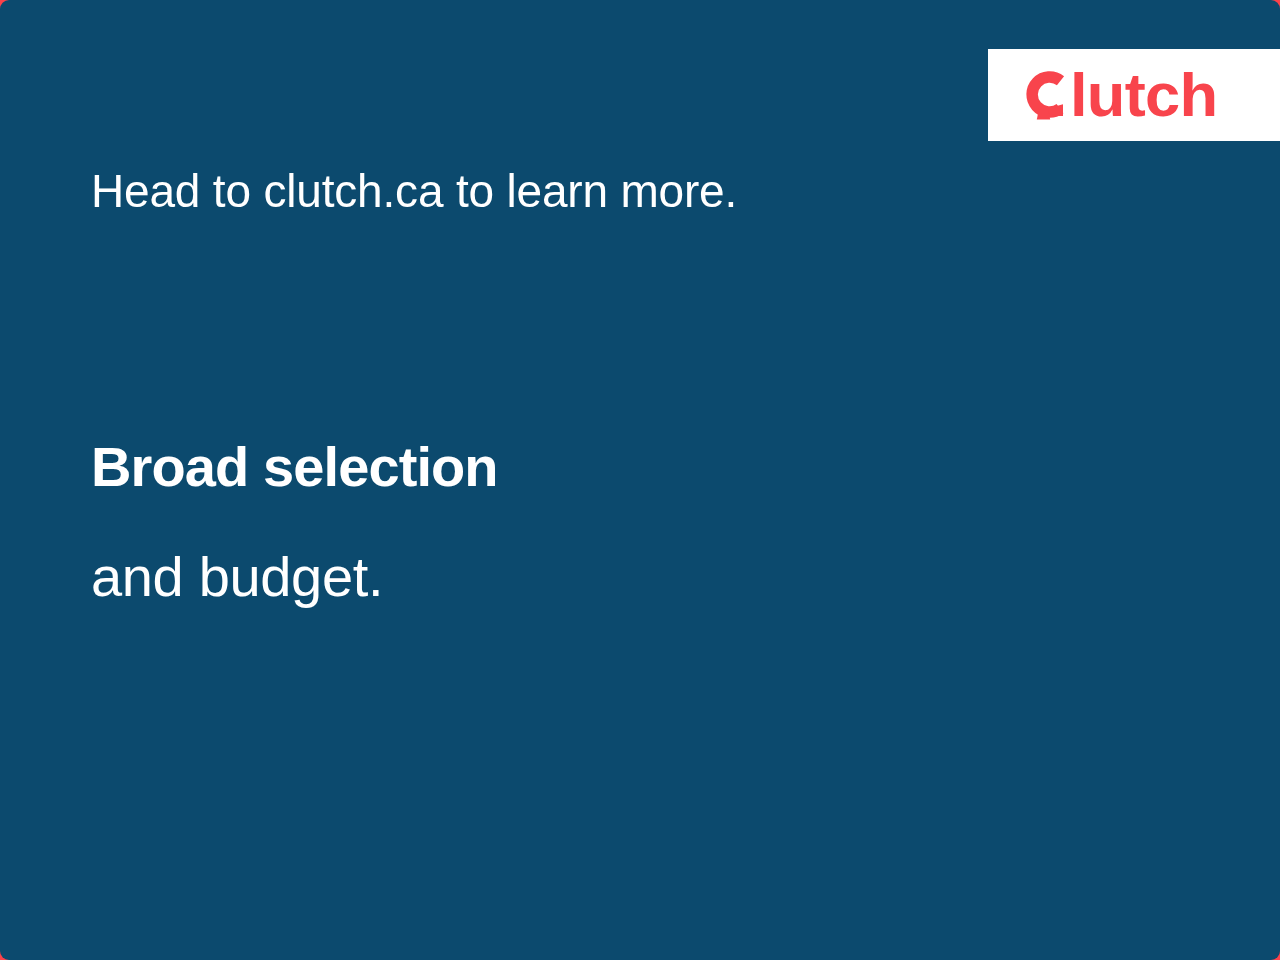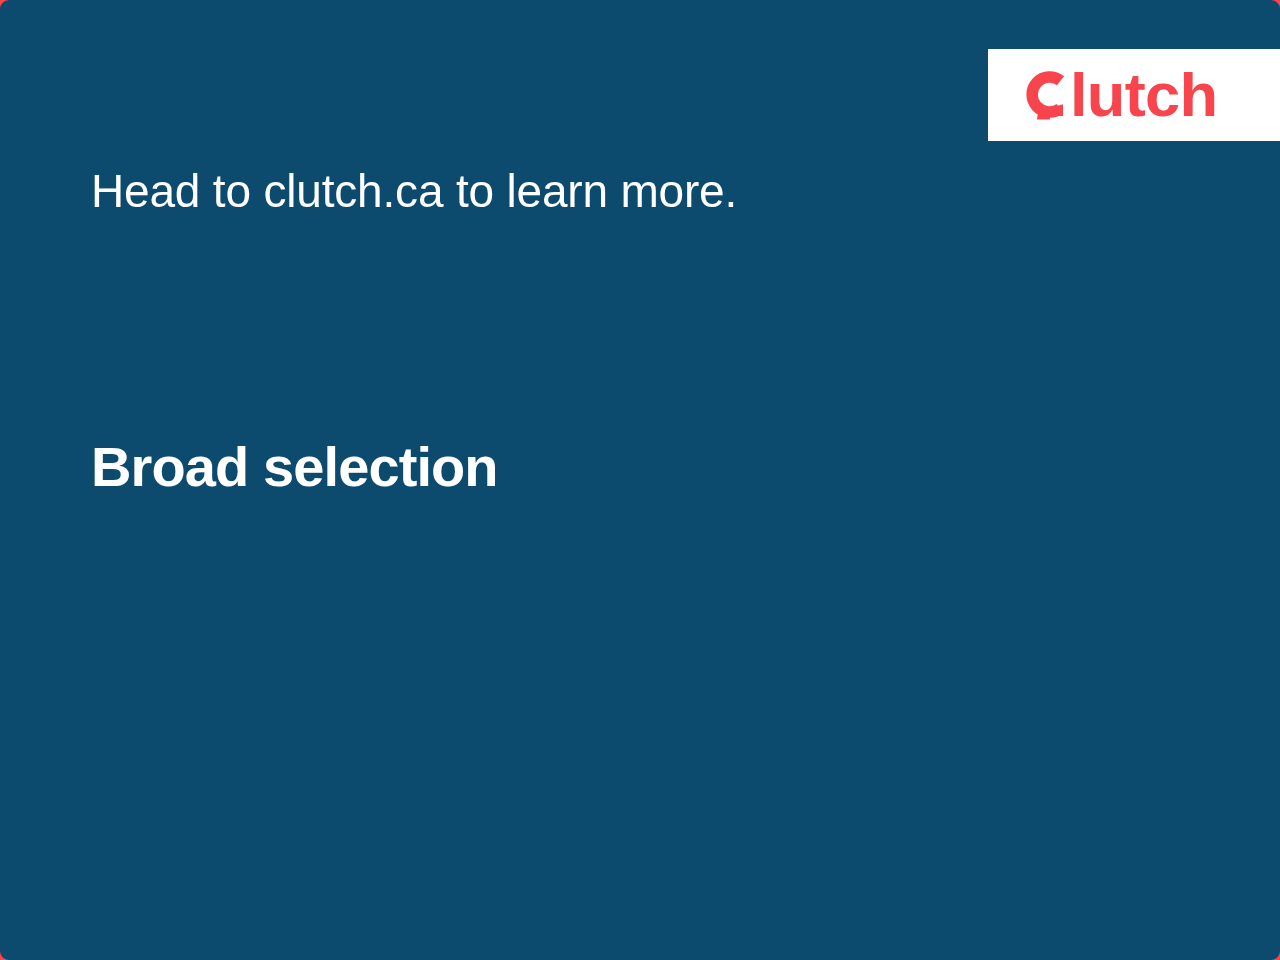--- a/index.html
+++ b/index.html
@@ -122,15 +122,16 @@
 
       <span class="logo-word">lutch</span>
     </div>
   </div>
 
   <div class="eyebrow">Head to clutch.ca to learn more.</div>
 
   <h1 class="headline">Broad selection</h1>
 
   <div class="subhead">
+    <span class="subhead-line">and budget.</span>
   </div>
 
 </div>
 
 </body></html>

